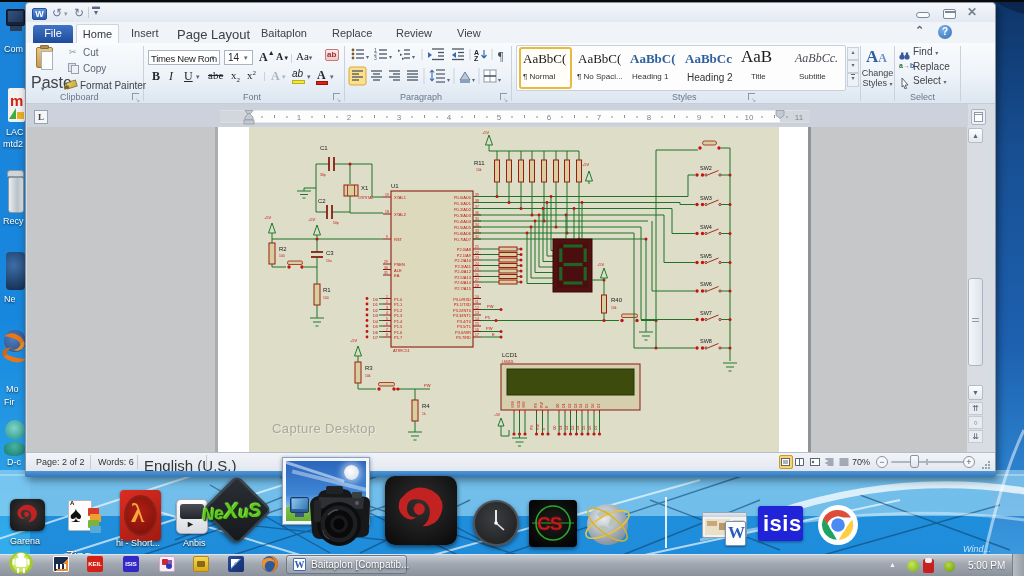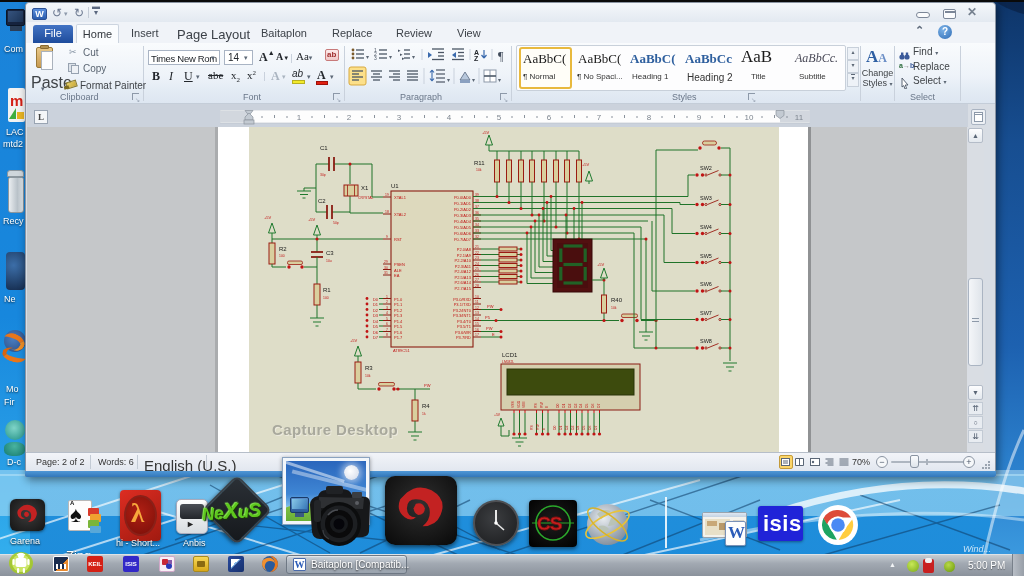--- a/index.html
+++ b/index.html
@@ -860,21 +860,21 @@
 <g transform="rotate(-90 597 430)">
           <text x="597" y="430">D7</text>
         </g>
 </g>
 <text class="rts" x="494" y="416">+5V</text>
 <path class="pv" d="M501 430 v-4 M501 426 l-3 0 l3 -8 l3 8 z"></path>
 <path class="w" d="M501 430 v6 h8 v-6"></path>
 <path class="w" d="M519.5 434 v4"></path>
 <path class="gnd" d="M512 438 h15 M515.5 442 h8 M518 446 h3"></path>
 </svg>
-<div class="ab" style="left:272px;top:421px;color:#a8a89c;font-size:15px;font-weight:bold;letter-spacing:0.4px;text-shadow:1px 1px 0 #eceade">Capture Desktop</div>
+<div class="ab" style="left:272px;top:421px;color:#a8a89c;font-size:13px;font-weight:normal;letter-spacing:0.4px;text-shadow:1px 1px 0 #eceade">Capture Desktop</div>
 
 <div class="ab" style="left:967px;top:127px;width:17px;height:325px;background:#d9dde3"></div>
 <div class="ab" style="left:968px;top:128px;width:15px;height:15px;background:linear-gradient(#fdfdfe,#e3e8ee);border:1px solid #b4bcc8;border-radius:2px;color:#5a6676;font-size:7px;text-align:center;line-height:14px">▲</div>
 <div class="ab" style="left:968px;top:278px;width:15px;height:88px;background:linear-gradient(90deg,#f4f6f9,#dfe4ea);border:1px solid #aab4c2;border-radius:3px"></div>
 <div class="ab" style="left:972px;top:318px;width:7px;height:1px;background:#8d99a9"></div>
 <div class="ab" style="left:972px;top:321px;width:7px;height:1px;background:#8d99a9"></div>
 <div class="ab" style="left:968px;top:385px;width:15px;height:15px;background:linear-gradient(#fdfdfe,#e3e8ee);border:1px solid #b4bcc8;border-radius:2px;color:#5a6676;font-size:7px;text-align:center;line-height:14px">▼</div>
 <div class="ab" style="left:968px;top:402px;width:15px;height:13px;background:#e8ecf1;border:1px solid #c2cad4;color:#4a5668;font-size:8px;text-align:center;line-height:11px">⇈</div>
 <div class="ab" style="left:968px;top:416px;width:15px;height:13px;background:#e8ecf1;border:1px solid #c2cad4;color:#4a5668;font-size:7px;text-align:center;line-height:12px">○</div>
 <div class="ab" style="left:968px;top:430px;width:15px;height:13px;background:#e8ecf1;border:1px solid #c2cad4;color:#4a5668;font-size:8px;text-align:center;line-height:11px">⇊</div>

